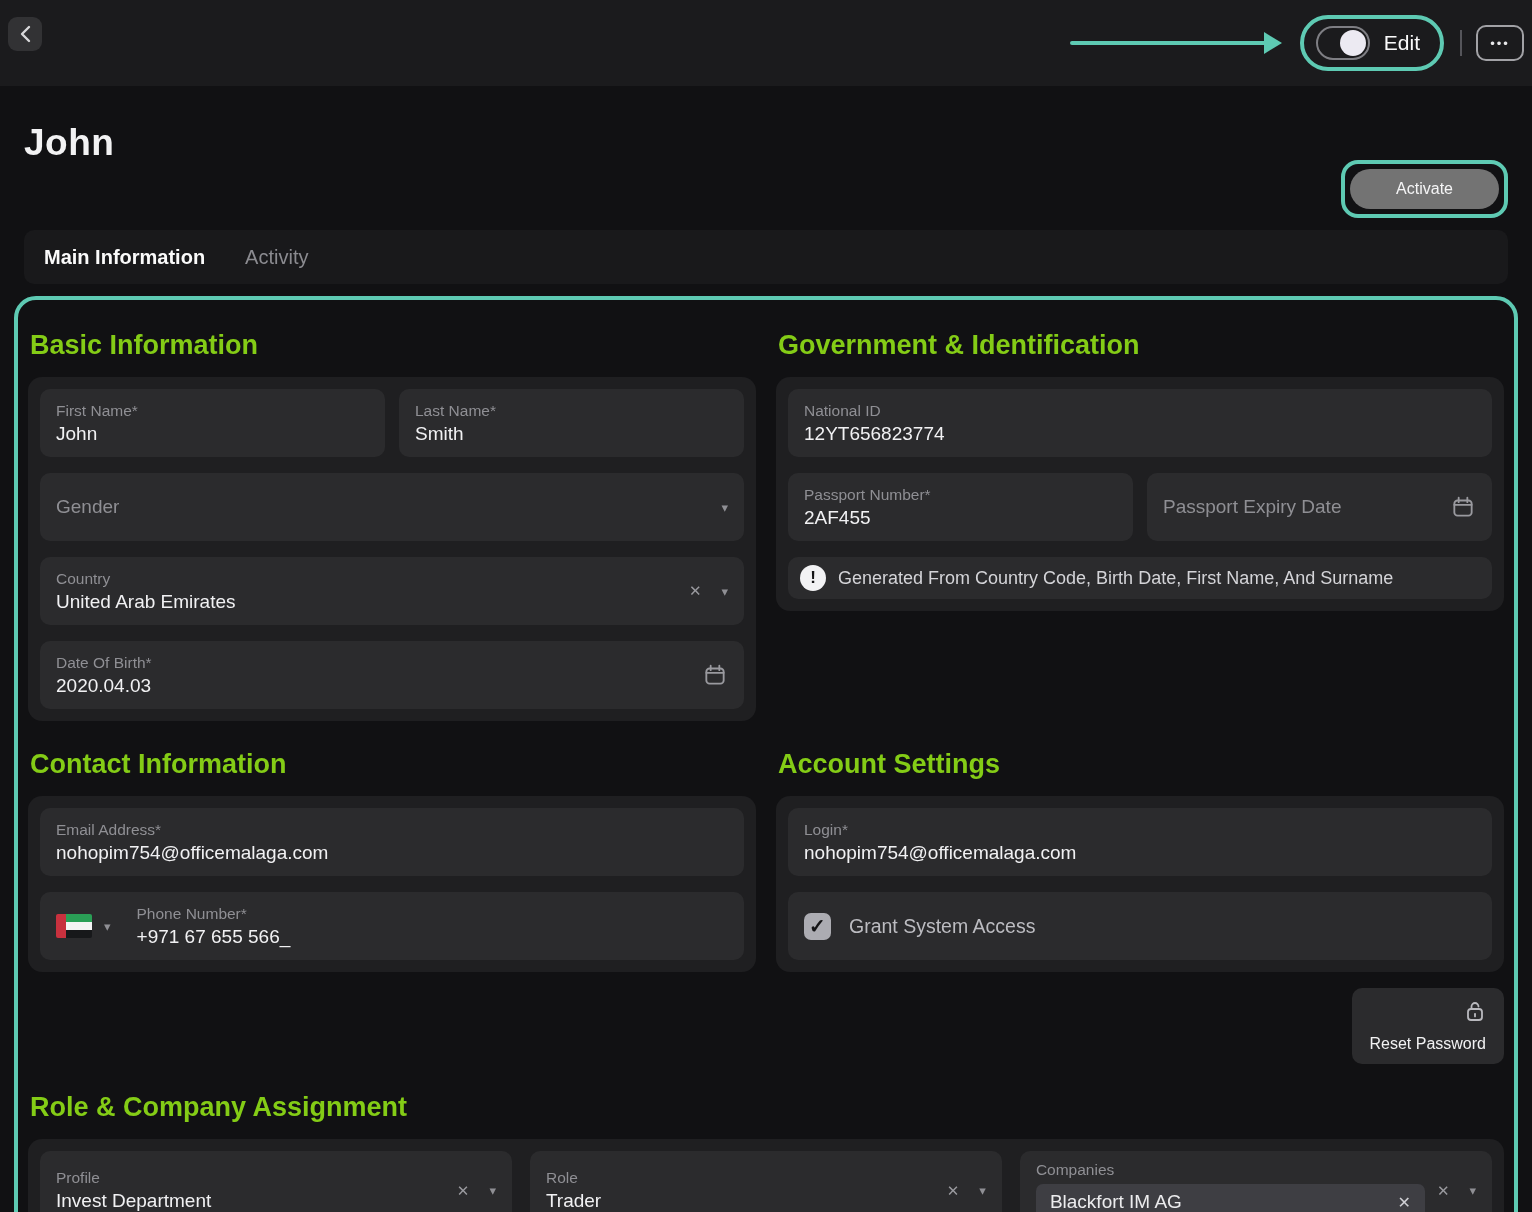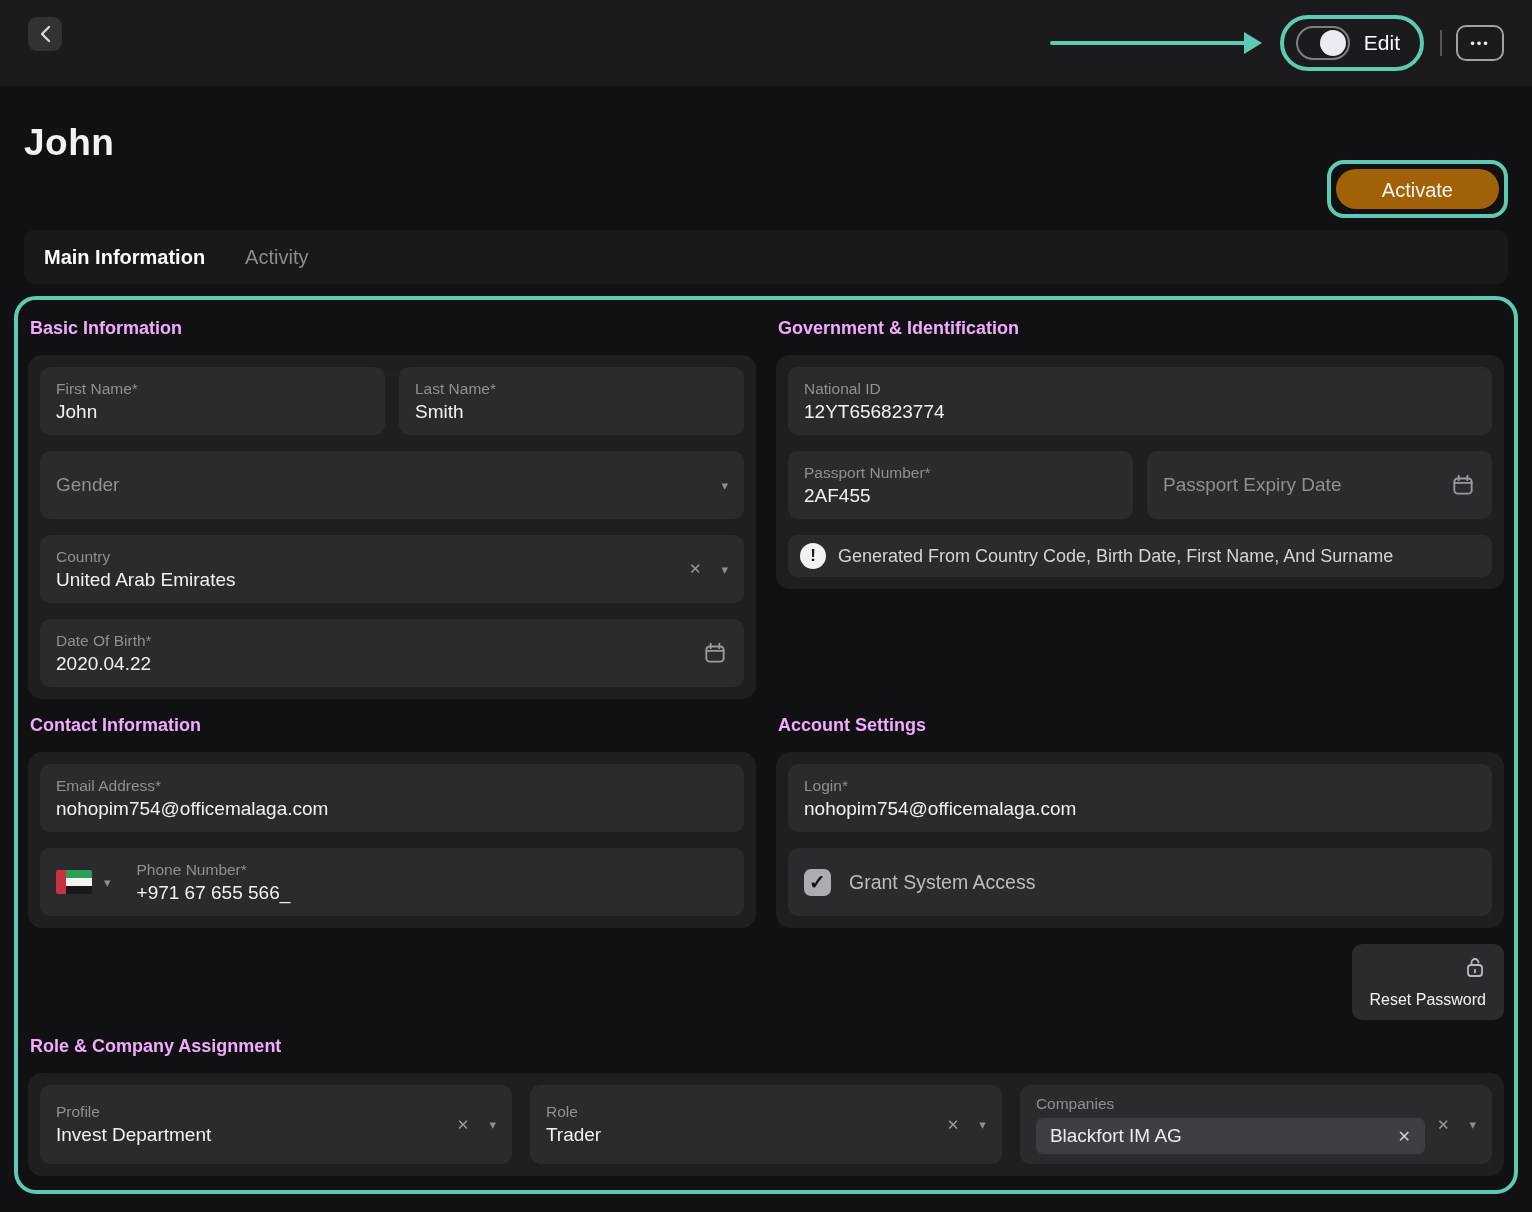--- a/index.html
+++ b/index.html
@@ -6,21 +6,21 @@
   html,body { width:1532px; height:1212px; }
   body {
     background:#111113;
     font-family:"Liberation Sans", sans-serif;
     color:#f2f2f3;
     overflow:hidden;
   }
   
   .topbar {
     height:86px; background:#1b1b1d;
-    display:flex; align-items:center; padding:0 28px;
+    display:flex; align-items:center; padding:0 8px;
   }
   .back-btn {
     width:34px; height:34px; border-radius:9px; background:#323234;
     display:flex; align-items:center; justify-content:center;
     color:#d8d8da; font-size:20px; cursor:pointer; margin-top:-18px;
   }
   .topbar-spacer { flex:1; }
   .pointer-arrow { display:flex; align-items:center; margin-right:18px; }
   .pointer-arrow .line { width:196px; height:4px; background:var(--accent); border-radius:2px; }
   .pointer-arrow .head {
@@ -49,41 +49,41 @@
   }
   
   .content { padding:0 24px; }
   .page-title { font-size:37px; font-weight:bold; letter-spacing:.5px; margin-top:36px; }
   .activate-row { display:flex; justify-content:flex-end; margin-top:-4px; height:58px; }
   .activate-ring {
     border:4px solid var(--accent); border-radius:17px; padding:5px;
     display:inline-flex;
   }
   .activate-btn {
-    background:#a16207; border:none; color:#f5f5f6; font-size:20px;
+    background:#737373; border:none; color:#f5f5f6; font-size:16px;
     border-radius:20px; padding:10px 46px; cursor:pointer;
     font-family:inherit;
   }
   
   .tabbar {
     margin-top:12px; background:#19191b; border-radius:10px;
     height:54px; display:flex; align-items:center; padding:0 20px; gap:40px;
   }
   .tab { font-size:20px; cursor:pointer; }
   .tab.active { color:#fafafa; font-weight:bold; }
   .tab.inactive { color:#8b8b90; }
   
   .main-frame {
     margin:12px 14px 0 14px;
     border:4px solid var(--accent); border-radius:22px;
     padding:2px 10px 14px 10px;
     display:grid; grid-template-columns:1fr 1fr; column-gap:20px;
     align-content:start;
   }
-  .section-title { font-size:18px; font-weight:bold; margin:16px 0 16px 2px; color:#f0abfc; }
+  .section-title { font-size:27px; font-weight:bold; margin:28px 0 16px 2px; color:#84cc16; }
   .panel { background:#1f1f21; border-radius:14px; padding:12px; display:flex; flex-direction:column; gap:16px; align-self:start; }
   .field-row { display:flex; gap:14px; }
   .field {
     background:#2b2b2d; border-radius:10px; min-height:68px;
     padding:10px 16px; display:flex; align-items:center; flex:1;
   }
   .field-text { display:flex; flex-direction:column; gap:3px; flex:1; min-width:0; }
   .f-label { font-size:15.5px; color:#8f8f94; }
   .f-value { font-size:19px; color:#f1f1f3; white-space:nowrap; }
   .f-value.dim { color:#97979c; }
@@ -210,21 +210,21 @@
           <span class="f-value">United Arab Emirates</span>
         </div>
         <div class="controls">
           <span class="x-icon">✕</span>
           <span class="caret-icon">▾</span>
         </div>
       </div>
       <div class="field">
         <div class="field-text">
           <span class="f-label">Date Of Birth*</span>
-          <span class="f-value">2020.04.22</span>
+          <span class="f-value">2020.04.03</span>
         </div>
         <div class="controls">
           <span class="cal-icon">
             <svg width="26" height="26" viewBox="0 0 24 24" fill="none" stroke="#9a9a9f" stroke-width="1.7" stroke-linecap="round">
               <rect x="4" y="6" width="16" height="14" rx="3"></rect>
                 <path d="M8 3.5v4M16 3.5v4M4 10h16"></path>
             </svg>
           </span>
         </div>
       </div>

